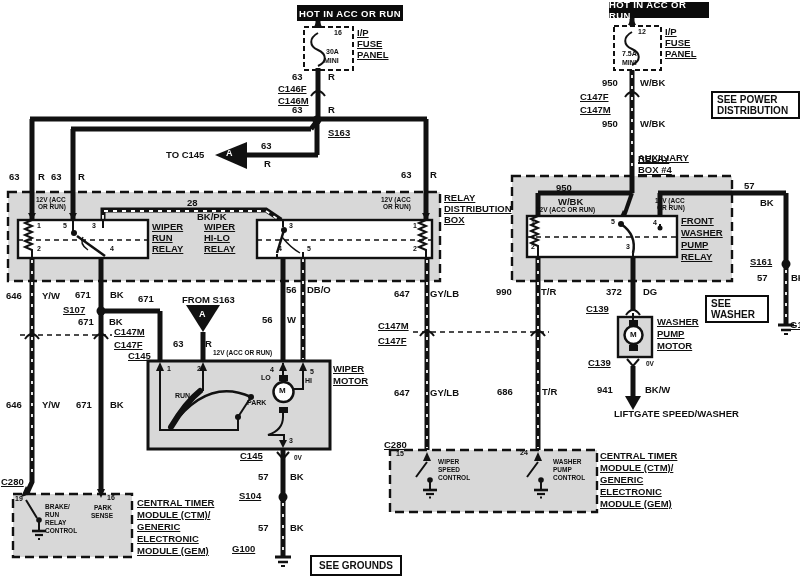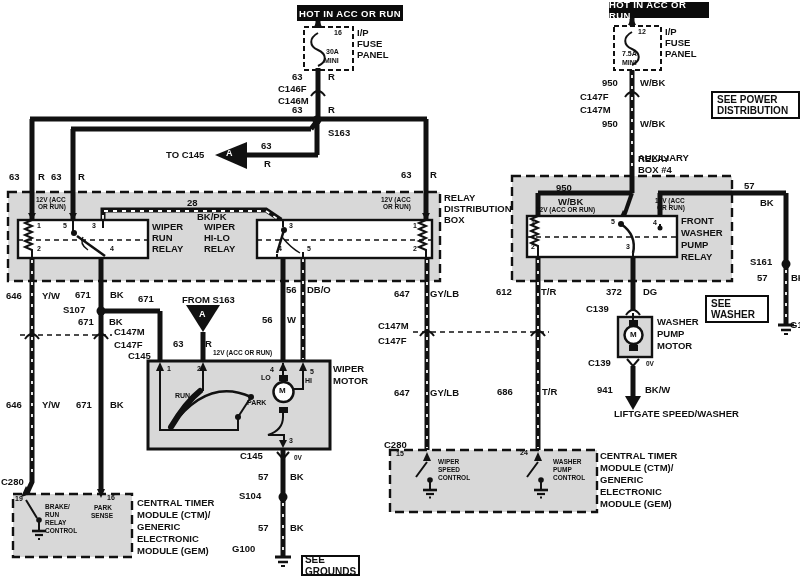--- a/index.html
+++ b/index.html
@@ -1,20 +1,20 @@
 <!DOCTYPE html>
 <html><head>
 <meta charset="utf-8">
 <style>
   html,body{margin:0;padding:0;background:#fff}
   #stage{position:relative;width:800px;height:582px;background:#fff;overflow:hidden;
          font-family:"Liberation Sans",sans-serif}
   #stage svg{position:absolute;left:0;top:0}
   .lb{position:absolute;font:bold 9.5px/1.05 "Liberation Sans",sans-serif;color:#101010;white-space:pre}
-  .u{}
+  .u{text-decoration:underline}
   .xs{font-size:6.5px}
   .sm{font-size:7px}
   .w{color:#fff;font-size:9px}
   .m{font-size:8px}
   .bb{position:absolute;background:#0b0b0b;color:#fff;display:flex;align-items:center;justify-content:center;
       font:bold 9.5px "Liberation Sans",sans-serif;letter-spacing:.4px}
   .ob{position:absolute;background:#fff;border:2px solid #0b0b0b;color:#101010;
       font:bold 10px/1.15 "Liberation Sans",sans-serif;display:flex;flex-direction:column;justify-content:center;
       padding:2px 4px;box-sizing:border-box}
   .ob.center{align-items:center}
@@ -224,21 +224,21 @@
     <polygon class="blk" points="186,305 220,305 203,332"></polygon>
   </svg>
 
   <div class="bb" style="left:297px;top:5px;width:106px;height:16px">HOT IN ACC OR RUN</div>
   <div class="bb" style="left:609px;top:2px;width:100px;height:16px">HOT IN ACC OR RUN</div>
 
   <div class="ob" style="left:711px;top:91px;width:89px;height:28px">
     <span>SEE POWER</span>
     <span>DISTRIBUTION</span>
   </div>
-  <div class="ob center" style="left:301px;top:555px;width:59px;height:21px">
+  <div class="ob center" style="left:310px;top:555px;width:92px;height:21px">
     <span>SEE GROUNDS</span>
   </div>
   <div class="ob" style="left:705px;top:295px;width:64px;height:28px">
     <span>SEE</span>
     <span>WASHER</span>
   </div>
 
   <div id="labels">
       <span class="lb sm" style="left: 334px; top: 29px;">16</span>
       <span class="lb sm" style="left: 326px; top: 48px;">30A</span>
@@ -311,21 +311,21 @@
       <span class="lb" style="left: 286px; top: 285px;">56</span>
       <span class="lb" style="left: 307px; top: 285px;">DB/O</span>
       <span class="lb" style="left: 262px; top: 315px;">56</span>
       <span class="lb" style="left: 287px; top: 315px;">W</span>
       <span class="lb" style="left: 394px; top: 289px;">647</span>
       <span class="lb" style="left: 430px; top: 289px;">GY/LB</span>
       <span class="lb u" style="left: 378px; top: 321px;">C147M</span>
       <span class="lb u" style="left: 378px; top: 336px;">C147F</span>
       <span class="lb" style="left: 394px; top: 388px;">647</span>
       <span class="lb" style="left: 430px; top: 388px;">GY/LB</span>
-      <span class="lb" style="left: 496px; top: 287px;">612</span>
+      <span class="lb" style="left: 496px; top: 287px;">990</span>
       <span class="lb" style="left: 541px; top: 287px;">T/R</span>
       <span class="lb" style="left: 497px; top: 387px;">686</span>
       <span class="lb" style="left: 542px; top: 387px;">T/R</span>
       <span class="lb u" style="left: 333px; top: 364px;">WIPER</span>
       <span class="lb u" style="left: 333px; top: 376px;">MOTOR</span>
       <span class="lb sm" style="left: 167px; top: 365px;">1</span>
       <span class="lb sm" style="left: 197px; top: 365px;">2</span>
       <span class="lb sm" style="left: 270px; top: 366px;">4</span>
       <span class="lb sm" style="left: 310px; top: 368px;">5</span>
       <span class="lb sm" style="left: 289px; top: 437px;">3</span>

